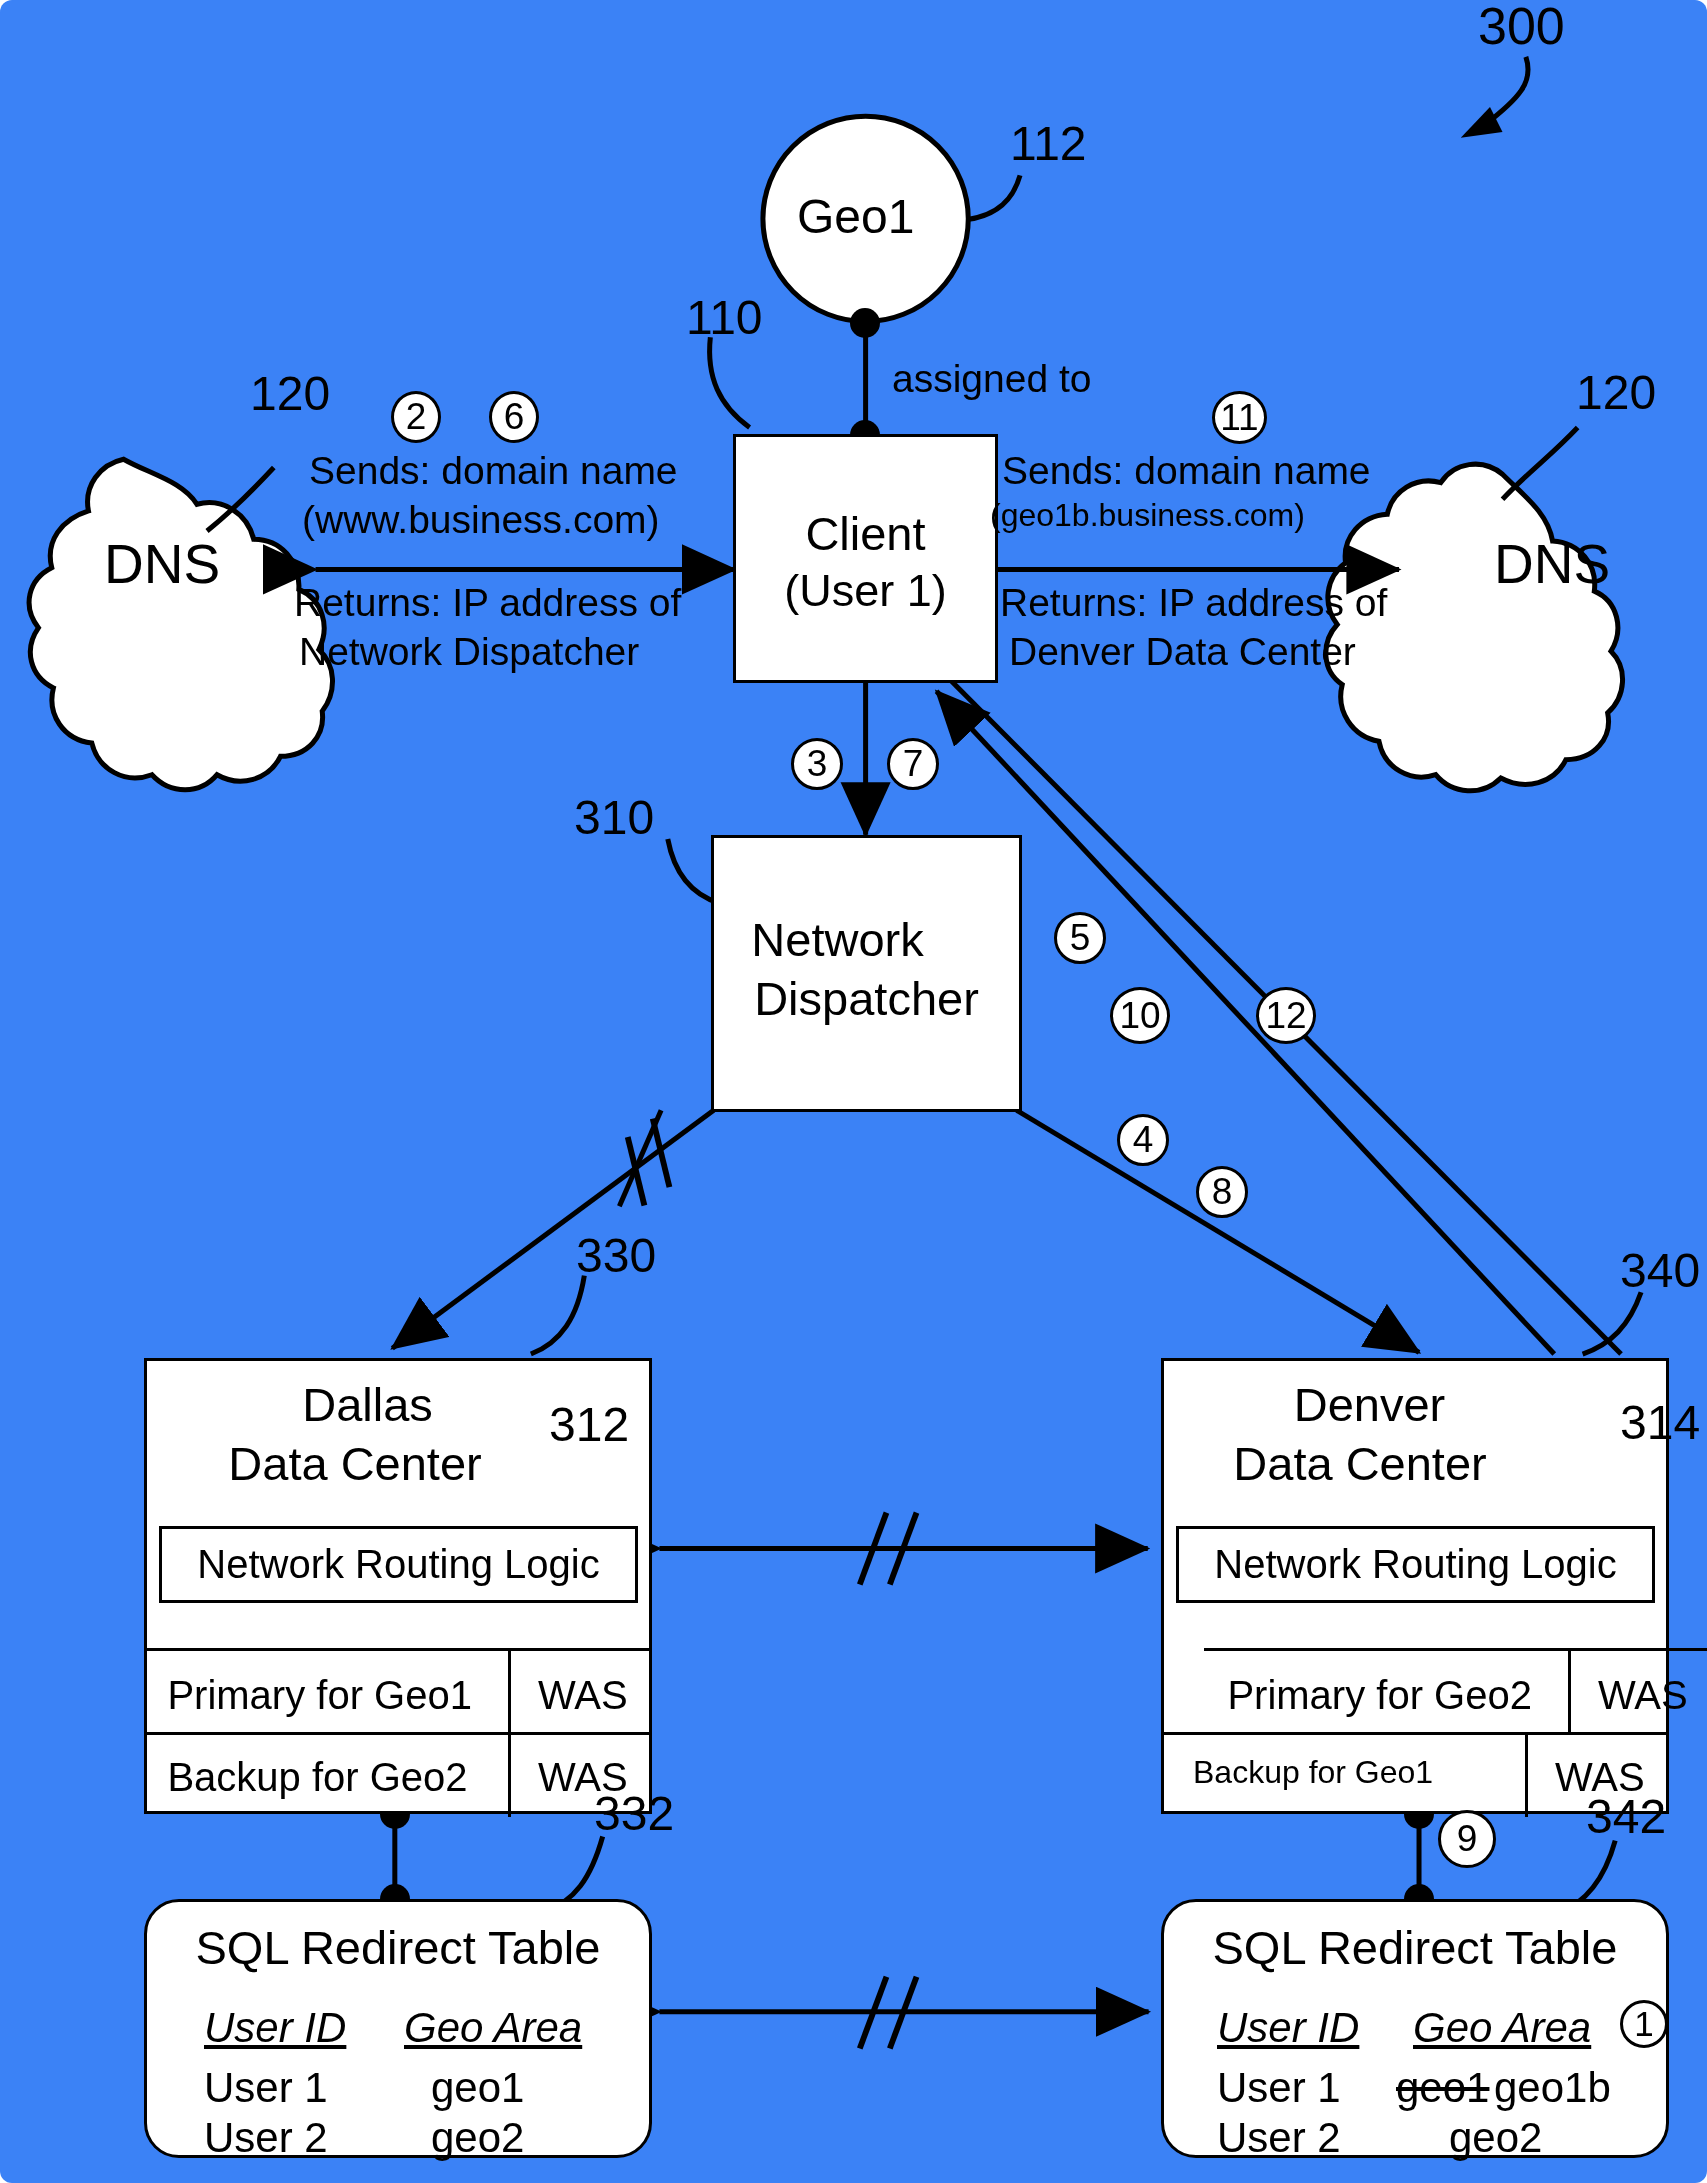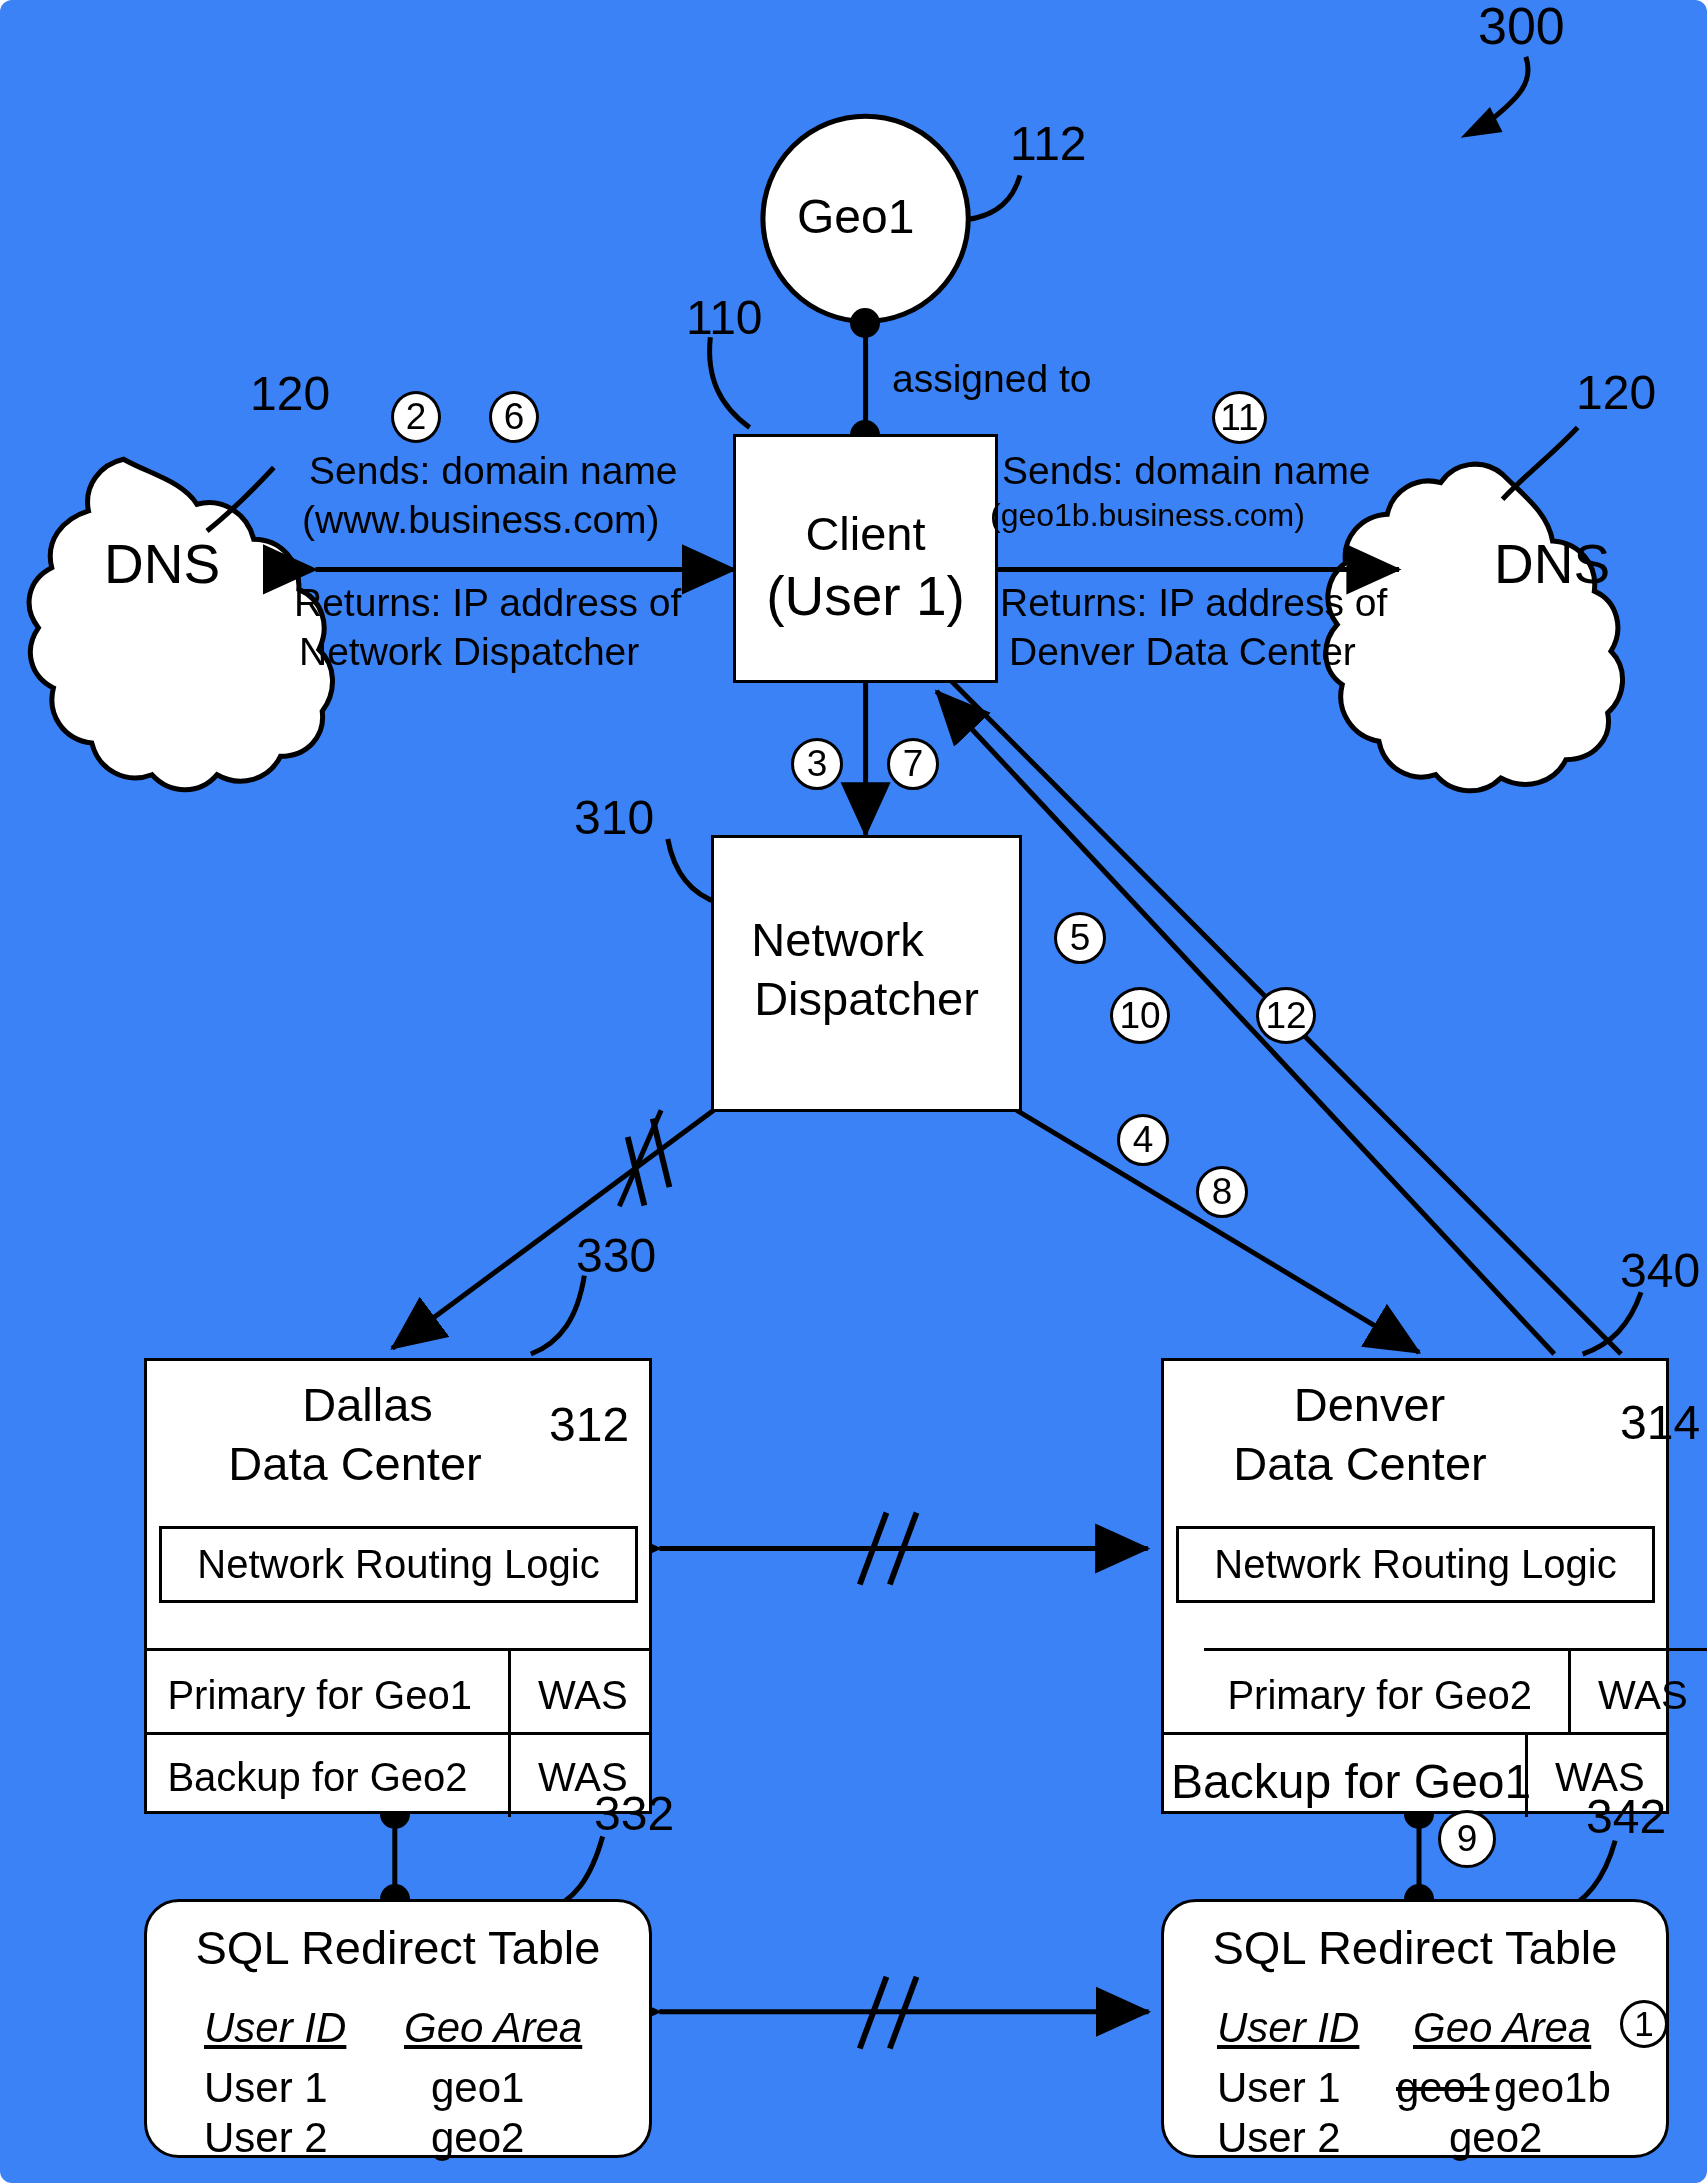--- a/index.html
+++ b/index.html
@@ -183,21 +183,21 @@
   <div class="dot" style="left:1404px; top:1799px; width:30px; height:30px;"></div>
   <div class="dot" style="left:1404px; top:1884px; width:30px; height:30px;"></div>
 
   <div class="txt refnum" style="left:1478px; top:-3.3px; font-size:52px;">300</div>
 
   <div class="txt big" style="left:797px; top:190px; font-size:48px;">Geo1</div>
   <div class="txt refnum" style="left:1010px; top:117px;">112</div>
 
   <div class="rectbox" style="left:733px; top:434px; width:265px; height:249px;"></div>
   <div class="txt boxlbl ctr-txt" style="left:733px; top:508px; width:265px; font-size:47px;">Client</div>
-  <div class="txt boxlbl ctr-txt" style="left:733px; top:566px; width:265px; font-size:55px;">(User 1)</div>
+  <div class="txt boxlbl ctr-txt" style="left:733px; top:566px; width:265px; font-size:45px;">(User 1)</div>
   <div class="txt refnum" style="left:686px; top:291px;">110</div>
 
   <div class="txt anno" style="left:892px; top:357px; font-size:39px;">assigned to</div>
 
   <div class="txt big" style="left:104px; top:534px; font-size:55px;">DNS</div>
   <div class="txt refnum" style="left:250px; top:367px;">120</div>
 
   <div class="circnum" style="left:391px; top:391px; width:50px; height:52px;">2</div>
   <div class="circnum" style="left:489px; top:391px; width:50px; height:52px;">6</div>
 
@@ -260,21 +260,21 @@
   <div class="rectbox center" style="left:1176px; top:1526px; width:479px; height:77px;">
     <span class="tbl" style="font-size:40px;">Network Routing Logic</span>
   </div>
 
   <div style="position:absolute; left:1161px; top:1648px; width:508px; height:83px; border-top:3.3px solid #000; box-sizing:border-box;margin-left:43px;">
     <div class="txt tbl" style="left:23.4px; top:22px; font-size:40px;">Primary for Geo2</div>
     <div style="position:absolute; left:364px; top:0; width:3.3px; height:83px; background:#000;"></div>
     <div class="txt tbl" style="left:394px; top:22px; font-size:40px;">WAS</div>
   </div>
   <div style="position:absolute; left:1161px; top:1732px; width:508px; height:82px; border-top:3.3px solid #000; box-sizing:border-box;">
-    <div class="txt tbl" style="left:10px; top:20px; font-size:48px;">Backup for Geo1</div>
+    <div class="txt tbl" style="left:32px; top:20px; font-size:32px;">Backup for Geo1</div>
     <div style="position:absolute; left:364px; top:0; width:3.3px; height:82px; background:#000;"></div>
     <div class="txt tbl" style="left:394px; top:20px; font-size:40px;">WAS</div>
   </div>
 
   <div class="circnum" style="left:1438px; top:1810px; width:58px; height:58px;">9</div>
 
   <div class="rectbox rounded" style="left:144px; top:1899px; width:508px; height:259px;"></div>
   <div class="txt boxlbl ctr-txt" style="left:144px; top:1922px; width:508px; font-size:47px;">SQL Redirect Table</div>
   <div class="txt refnum" style="left:594px; top:1787px;">332</div>
 

